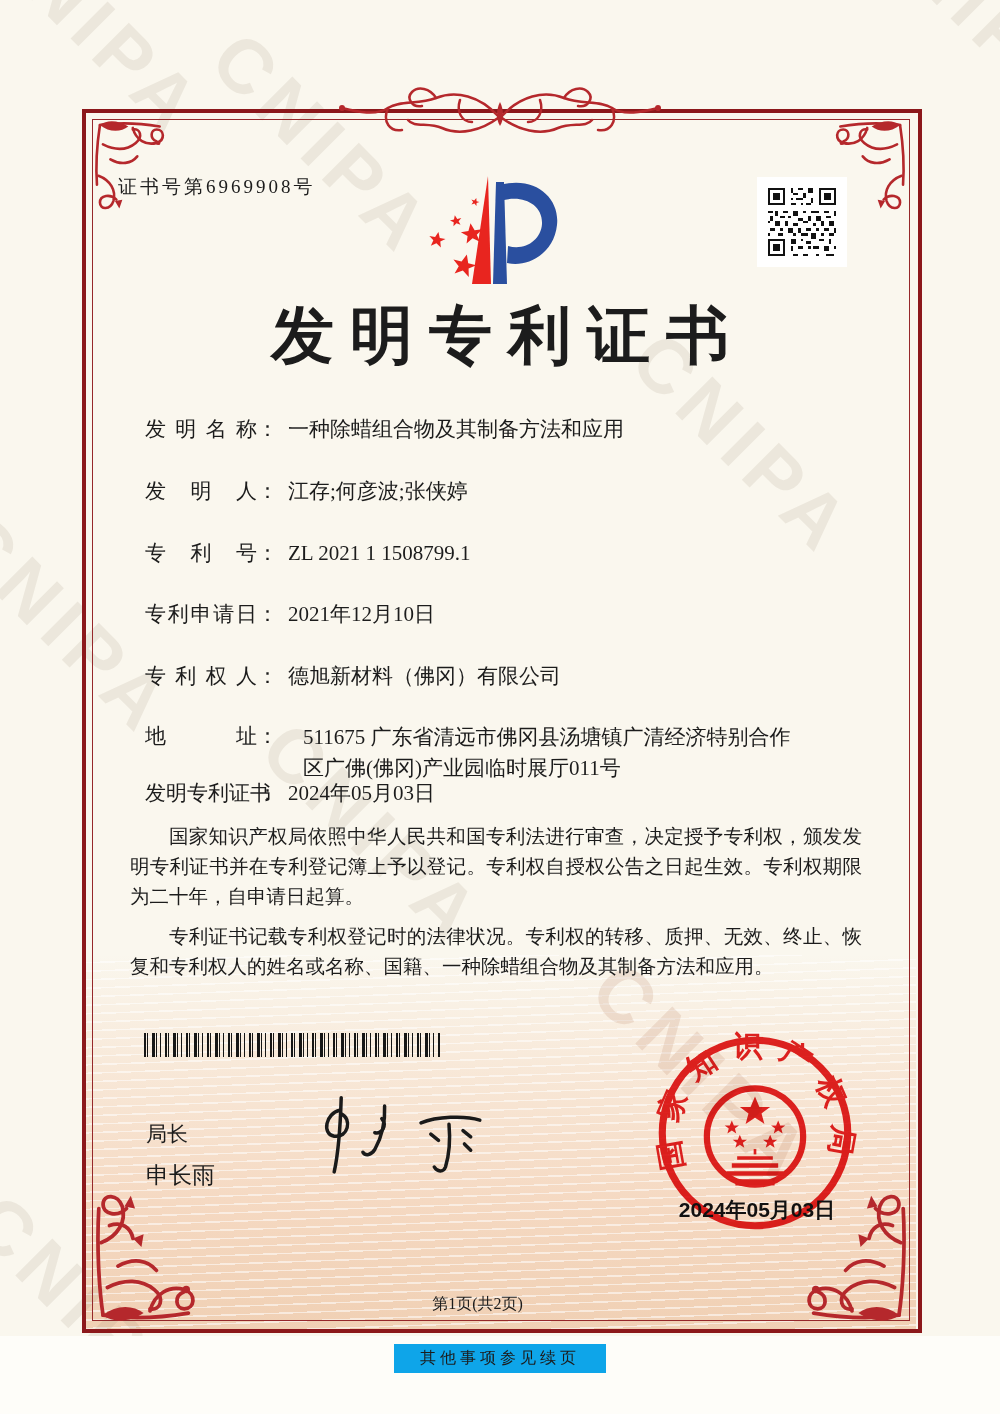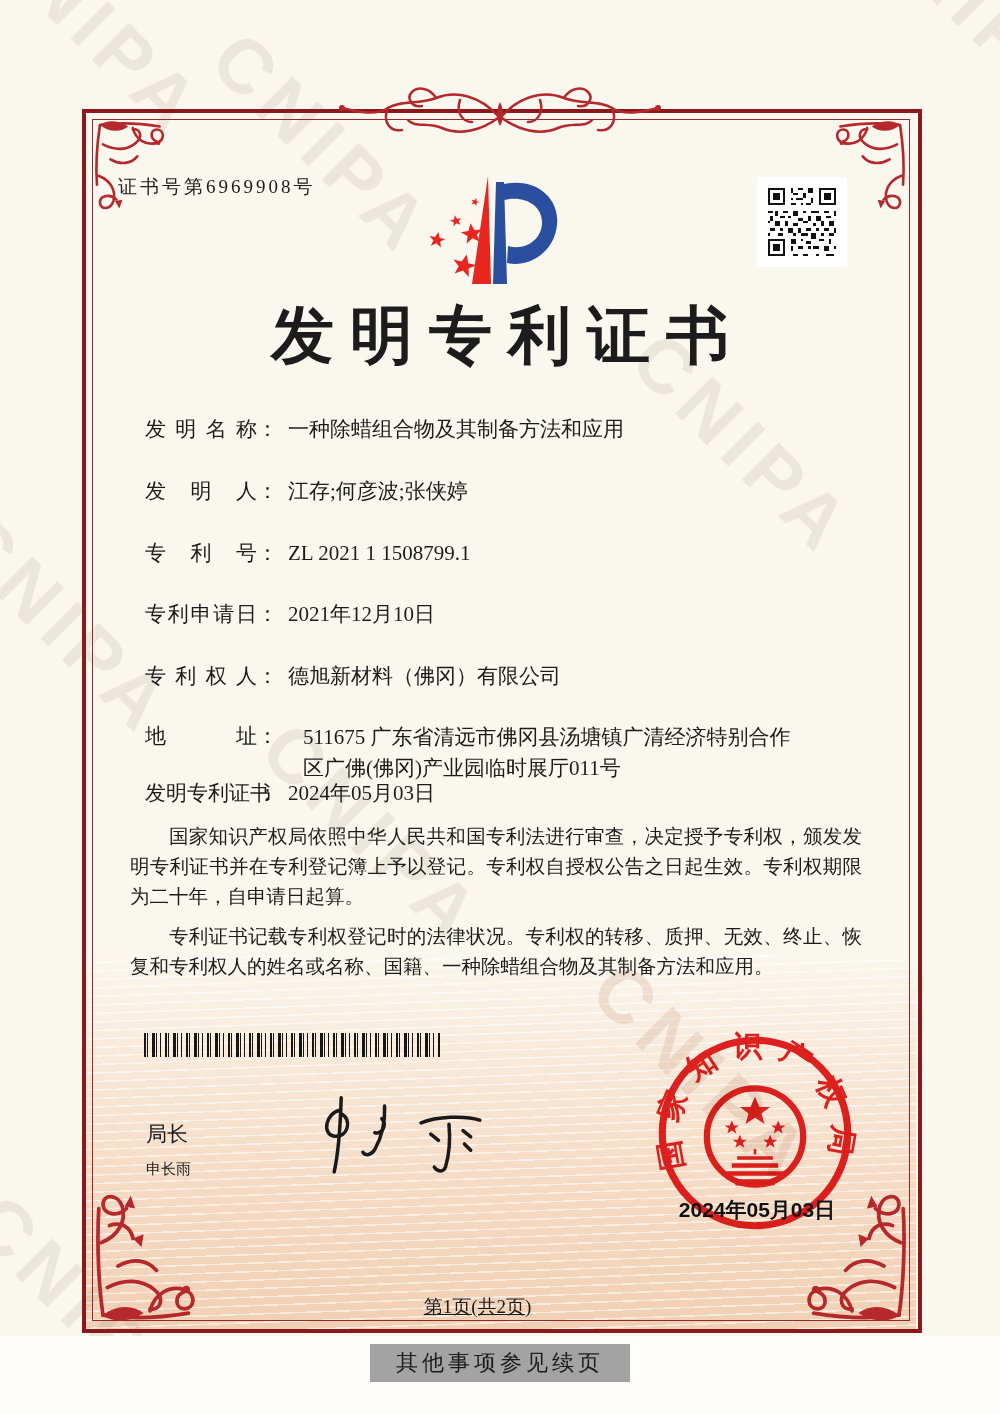--- a/index.html
+++ b/index.html
@@ -44,29 +44,29 @@
   
   .barcode{position:absolute;z-index:5;left:144px;top:1033px;width:296px;height:24px;
     background-image:repeating-linear-gradient(90deg,
       #161616 0 2px, transparent 2px 3px,
       #161616 3px 4px, transparent 4px 8px,
       #161616 8px 11px, transparent 11px 12px,
       #161616 12px 13px, transparent 13px 16px,
       #161616 16px 17px, transparent 17px 21px);}
   .role{position:absolute;z-index:5;left:146px;top:1120px;font-size:21px;
         font-family:"Liberation Sans","DejaVu Sans",sans-serif;}
-  .sig-name{position:absolute;z-index:5;left:146px;top:1160px;font-size:15px;
+  .sig-name{position:absolute;z-index:5;left:146px;top:1160px;font-size:23px;
         font-family:"Liberation Sans","DejaVu Sans",sans-serif;}
   .signature{position:absolute;z-index:5;left:295px;top:1083px;}
   .seal{position:absolute;z-index:6;left:648px;top:1026px;opacity:.93;mix-blend-mode:multiply;}
   .seal-date{position:absolute;z-index:7;left:672px;top:1196px;width:170px;text-align:center;
     font-size:21px;font-weight:600;color:#111;font-family:"Liberation Sans","DejaVu Sans",sans-serif;}
-  .page-info{position:absolute;z-index:5;left:0;right:45px;top:1294px;text-align:center;font-size:19px;text-decoration:underline;}
+  .page-info{position:absolute;z-index:5;left:0;right:45px;top:1294px;text-align:center;font-size:16px;}
   .continuation{position:absolute;z-index:5;left:0;right:0;top:1344px;text-align:center;}
-  .continuation span{display:inline-block;background:#a3a3a3;padding:4px 26px;font-size:22px;letter-spacing:4px;}
+  .continuation span{display:inline-block;background:#0ea5e9;padding:4px 26px;font-size:16px;letter-spacing:4px;}
 </style>
 </head>
 <body>
 
 <div class="page">
 
   <div class="guilloche"></div>
 
   <span class="wm" style="left:-45px;top:-20px;">CNIPA</span>
   <span class="wm" style="left:185px;top:100px;">CNIPA</span>

